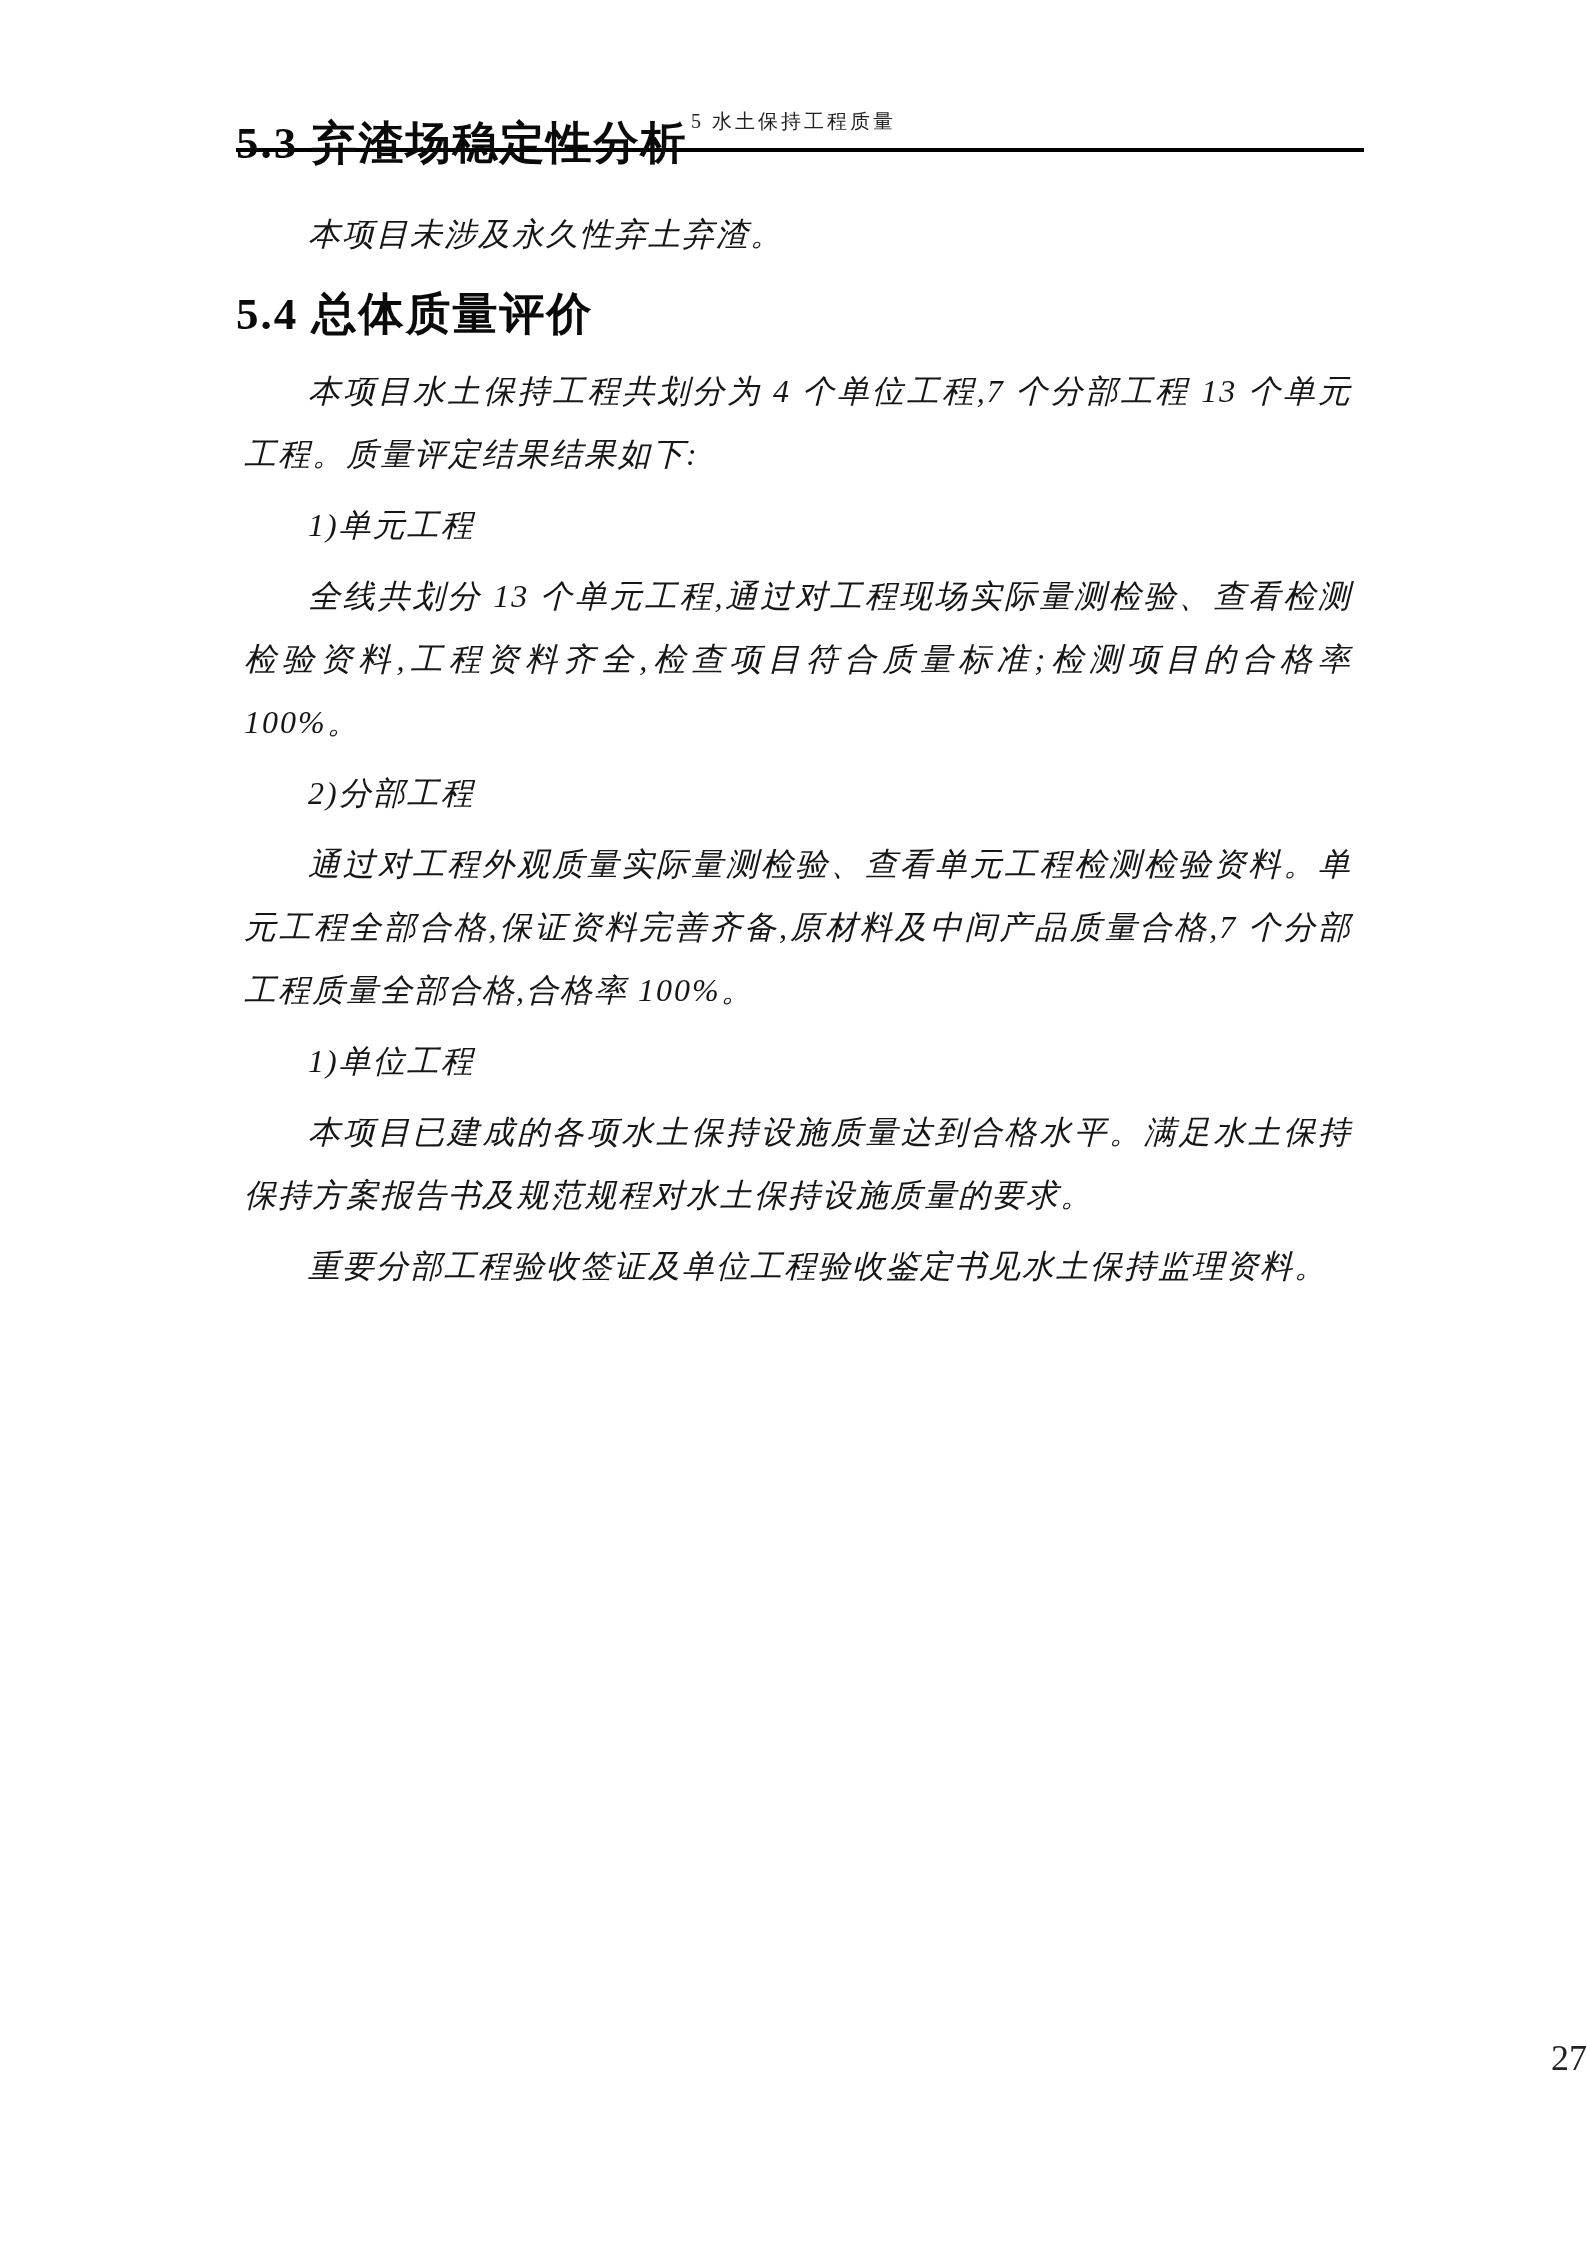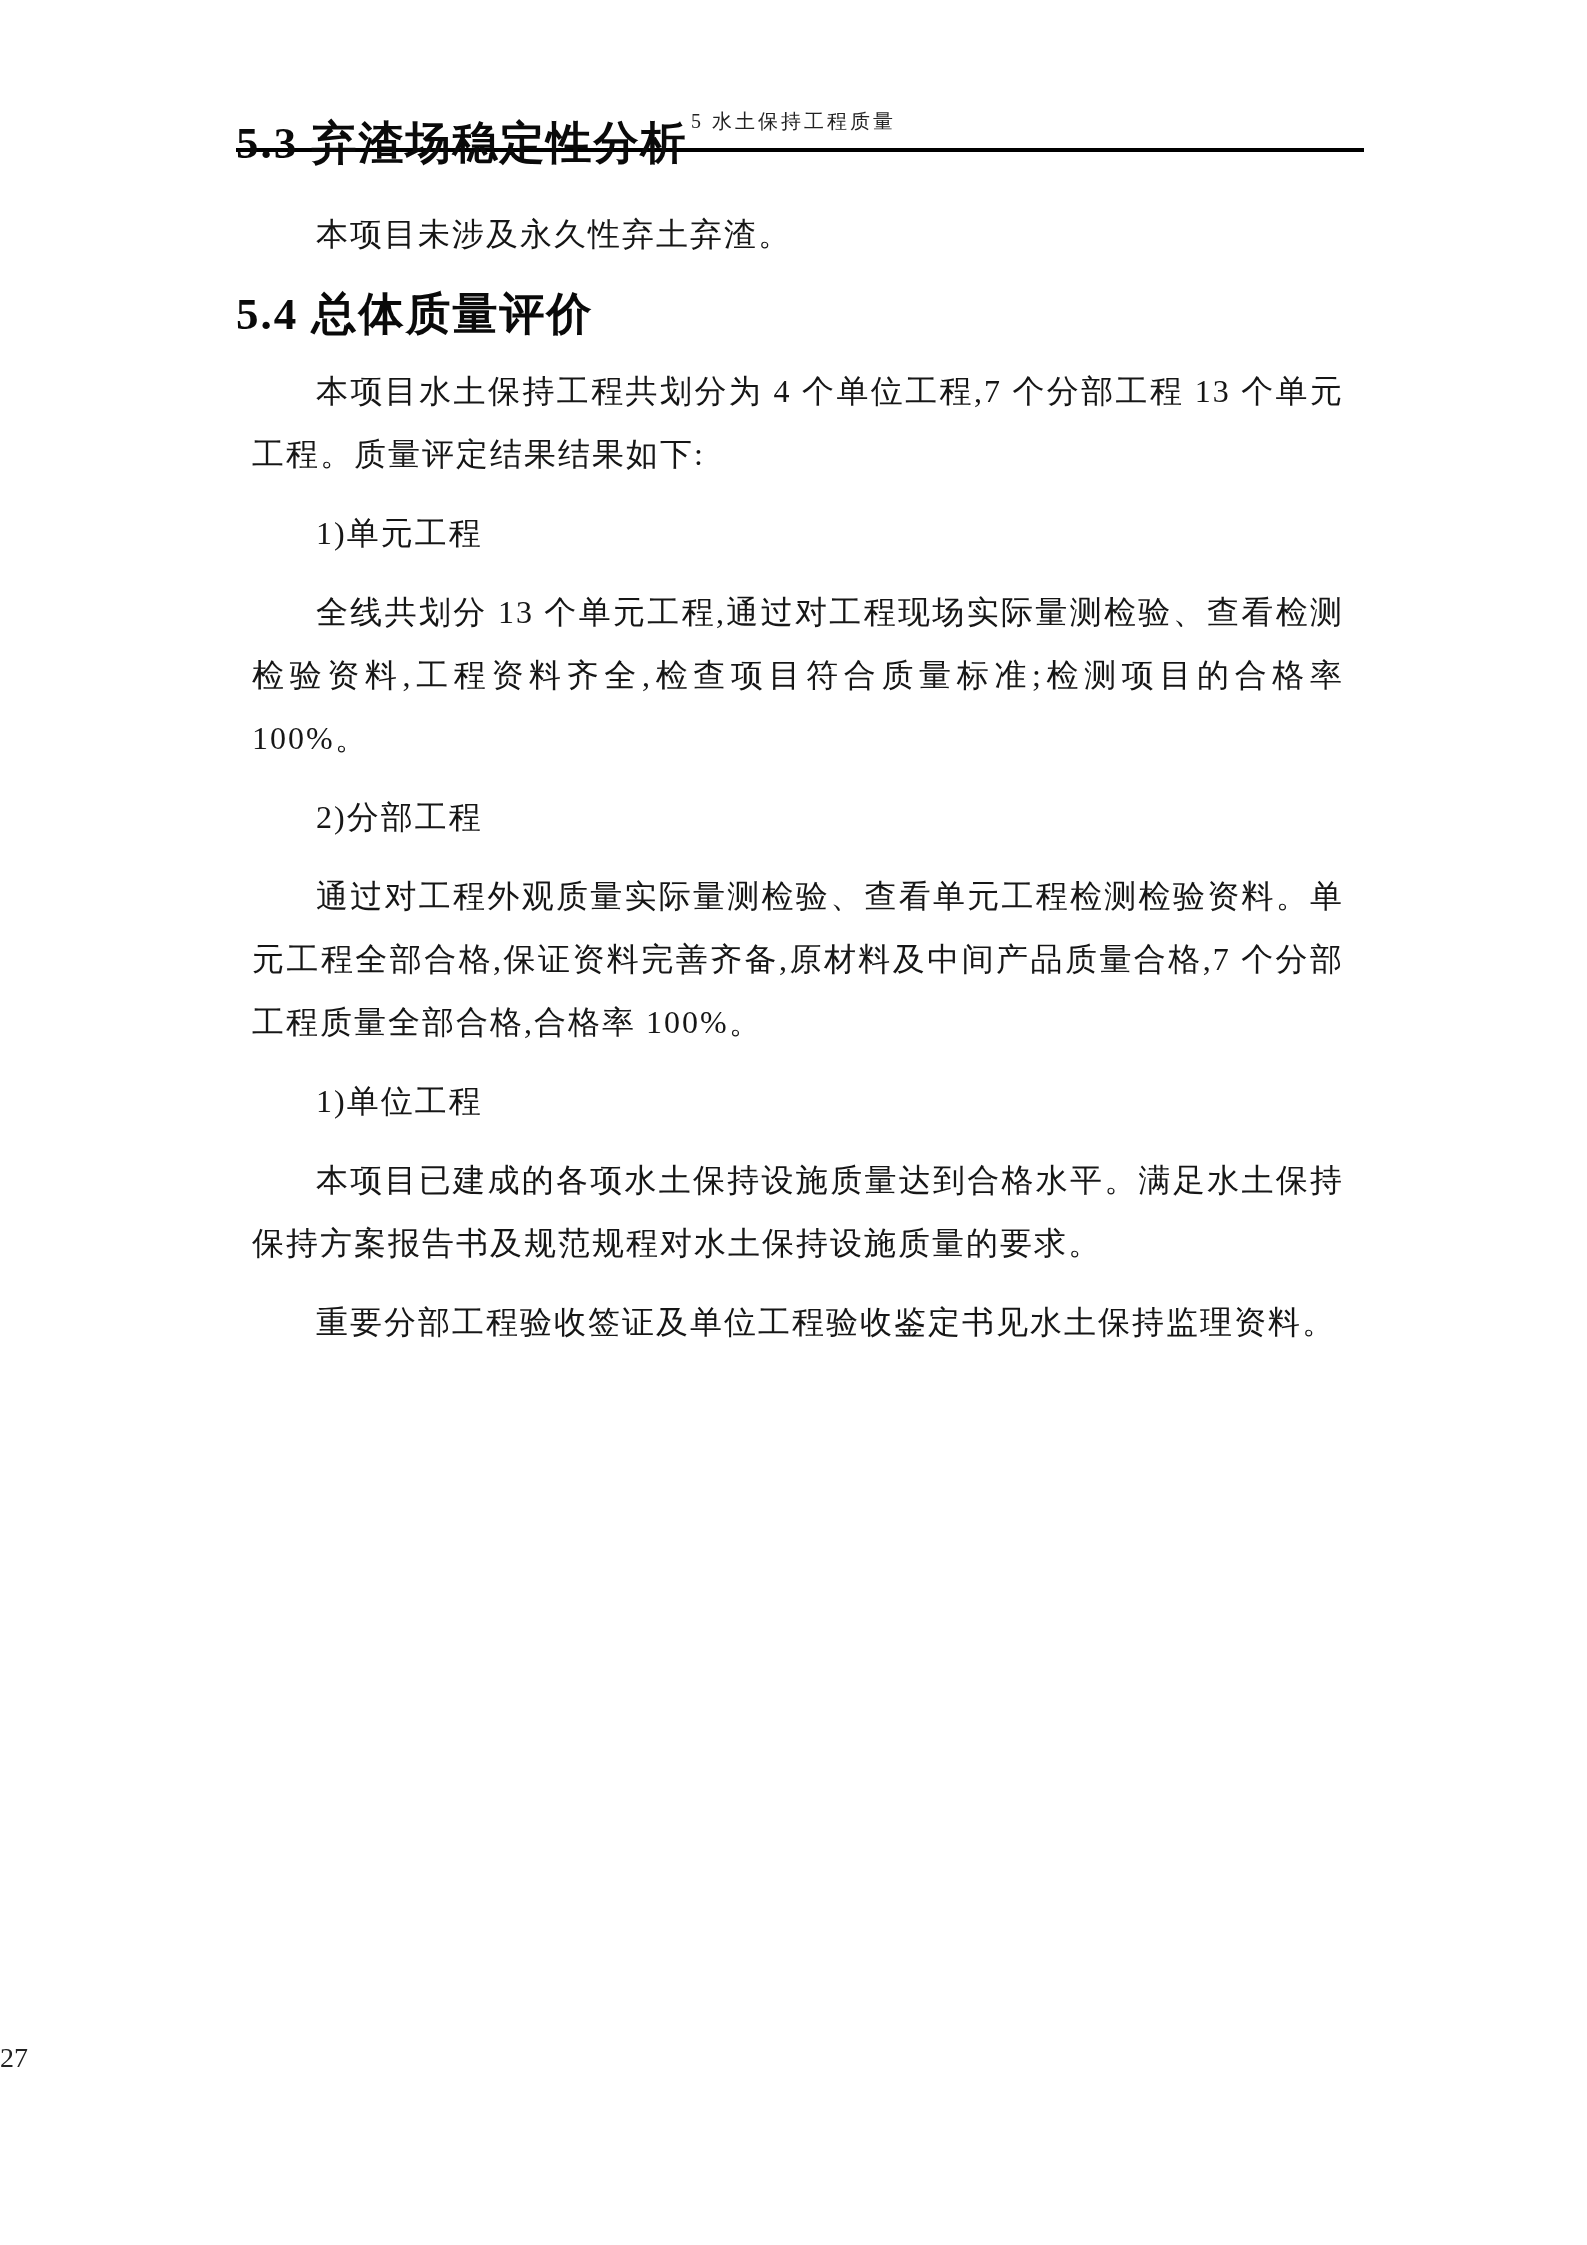--- a/index.html
+++ b/index.html
@@ -46,34 +46,35 @@
     margin: 0;
     letter-spacing: 2px;
     color: #0a0a0a;
     white-space: nowrap;
   }
   h2.h54 { margin-top: 20px; }
   p.body {
     font-size: 32px;
     line-height: 63px;
     letter-spacing: 2px;
-    margin: 16px;
+    margin: 8px;
     text-indent: 2em;
     text-align: justify;
     text-justify: inter-ideograph;
+    font-style: italic;
   }
   p.p53 { margin-top: 32px; }
   p.first-of-54 { margin-top: 18px; }
   .page-number {
     position: absolute;
     top: 2042px;
     left: 0;
     width: 100%;
-    text-align: left;
-    font-size: 28px;
+    text-align: right;
+    font-size: 36px;
     line-height: 32px;
     color: #222;
   }
 </style>
 </head>
 <body>
 
 <div class="page">
 
   <div class="pg-header-text">5 水土保持工程质量</div>

